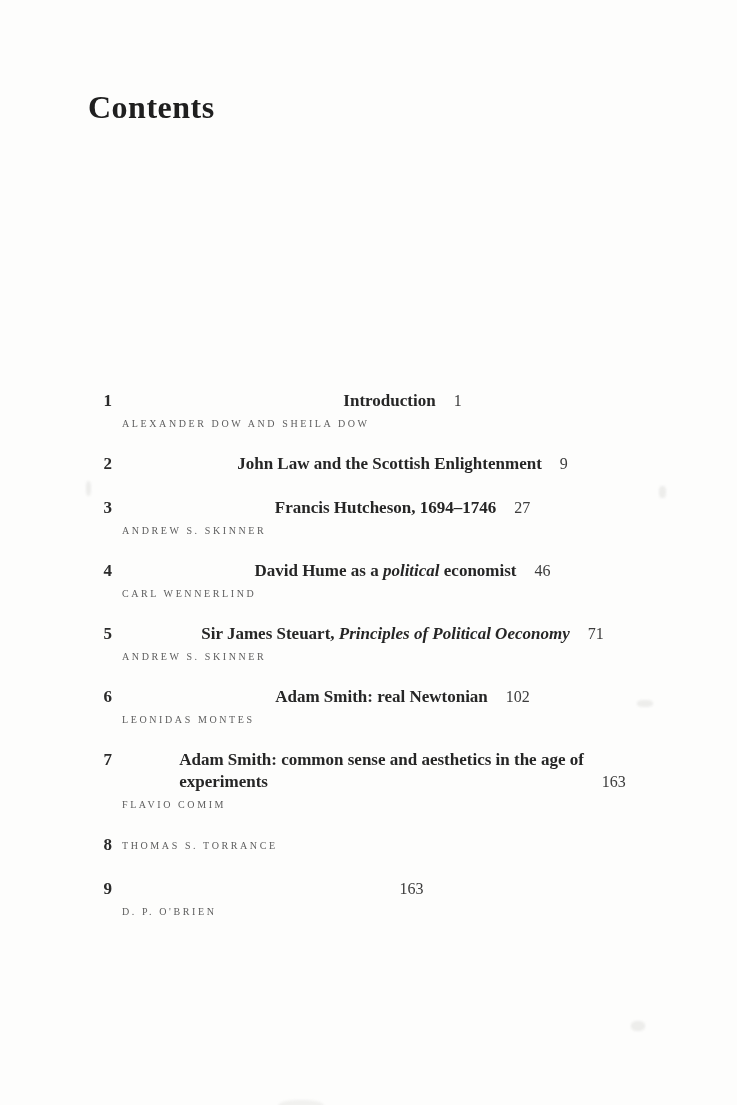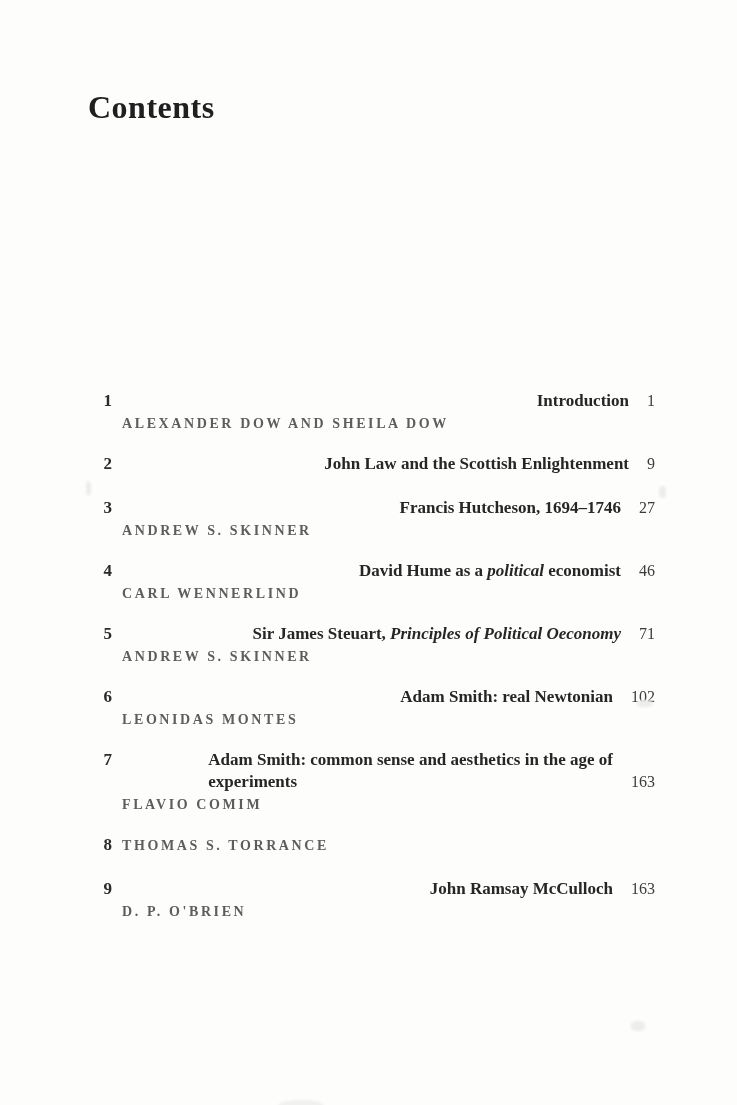--- a/index.html
+++ b/index.html
@@ -44,21 +44,21 @@
     line-height: 22px;
     color: #2b2b2b;
   }
   .entry-main {
     flex: 1;
     margin-left: 10px;
     min-width: 0;
   }
   .title-row {
     display: flex;
-    justify-content: flex-end;
+    justify-content: center;
     align-items: flex-end;
     margin-left: 28px;
   }
   .title {
     font-weight: bold;
     font-size: 17px;
     line-height: 22px;
     color: #262626;
   }
   .title .line {
@@ -70,25 +70,24 @@
   }
   .pagenum {
     font-size: 16px;
     line-height: 22px;
     color: #3c3c3c;
     padding-left: 18px;
     flex-shrink: 0;
   }
   .authors {
     margin-top: 5px;
-    font-size: 14px;
+    font-size: 10px;
     line-height: 14px;
     letter-spacing: 2.6px;
     color: #5d5d5d;
-    font-weight: bold;
   }
   
   .smudge {
     position: absolute;
     background: #ededeb;
     border-radius: 40%;
     filter: blur(1px);
   }
   .smudge.s1 { left: 86px;  top: 391px; width: 5px;  height: 15px; }
   .smudge.s2 { left: 659px; top: 396px; width: 7px;  height: 12px; }
@@ -198,23 +197,20 @@
     <div class="num">8</div>
     <div class="entry-main">
       <div class="authors">THOMAS S. TORRANCE</div>
     </div>
   </div>
 
   <div class="entry">
     <div class="num">9</div>
     <div class="entry-main">
       <div class="title-row">
-        <div class="title">
-              <span class="line"><span>John Ramsay McCulloch</span></span>
-            </div>
         <div class="pagenum">163</div>
       </div>
       <div class="authors">D. P. O'BRIEN</div>
     </div>
   </div>
 </div>
 
   <div class="smudge s1"></div>
   <div class="smudge s2"></div>
   <div class="smudge s3"></div>

